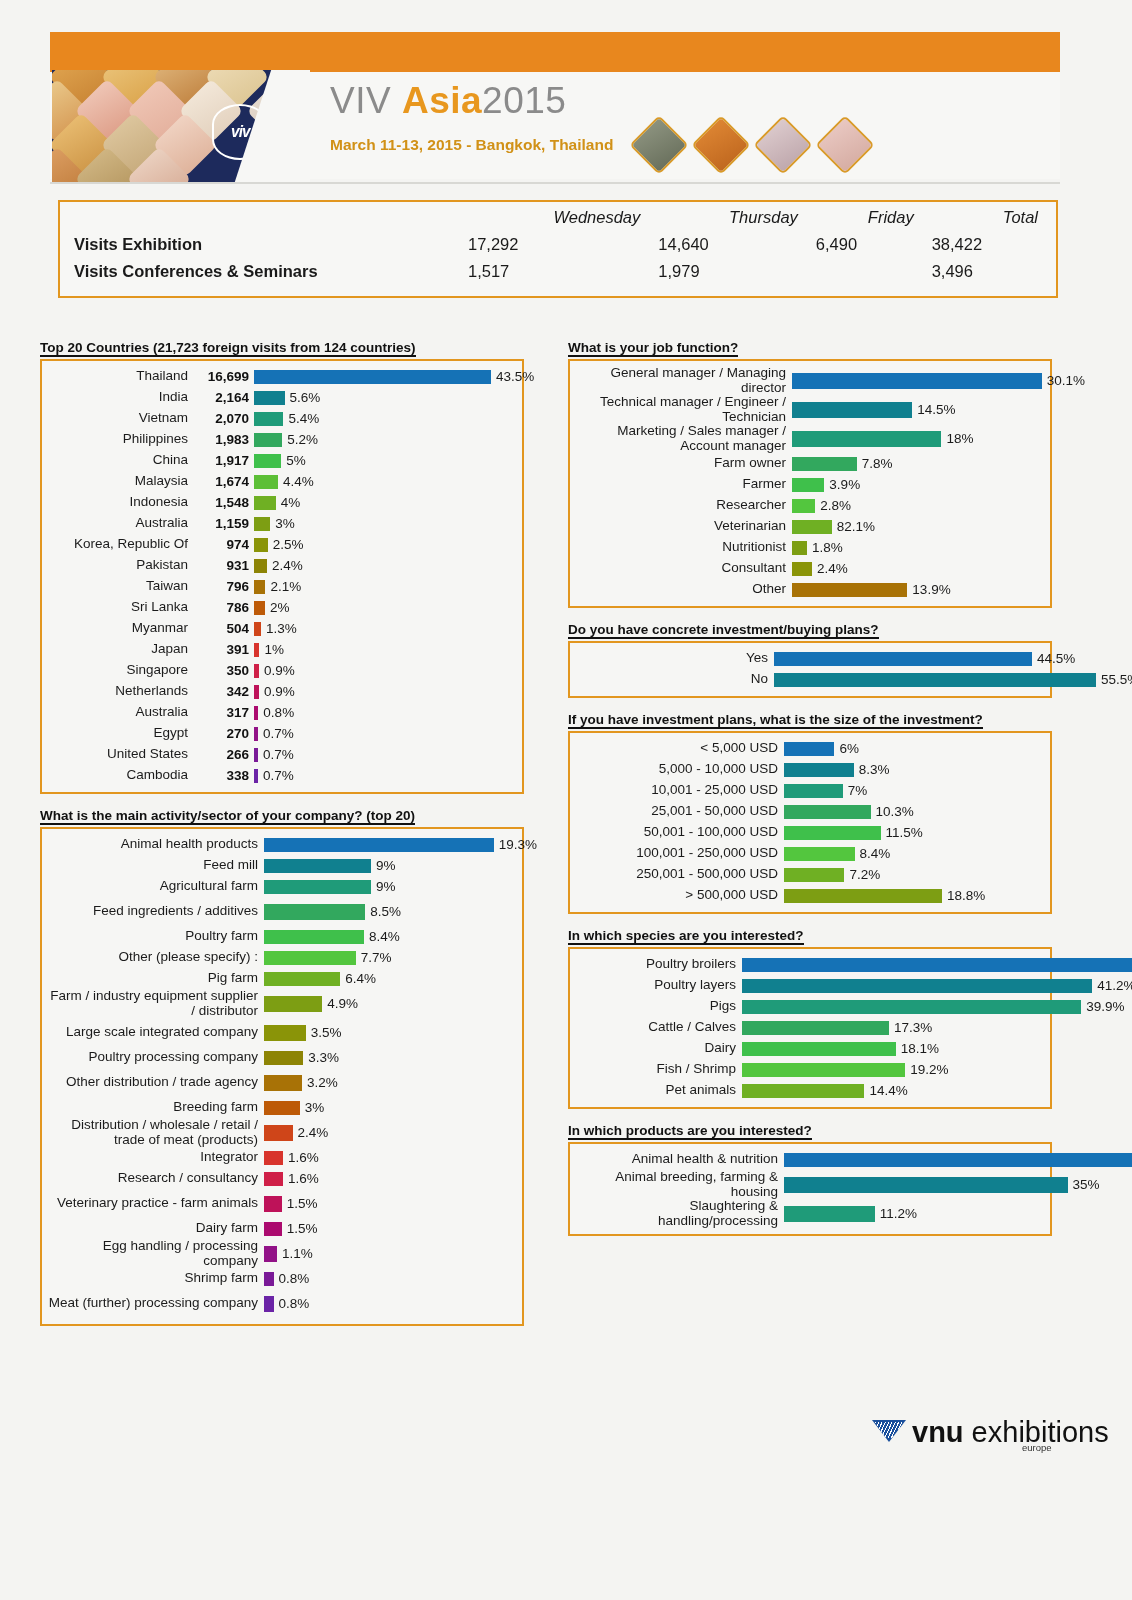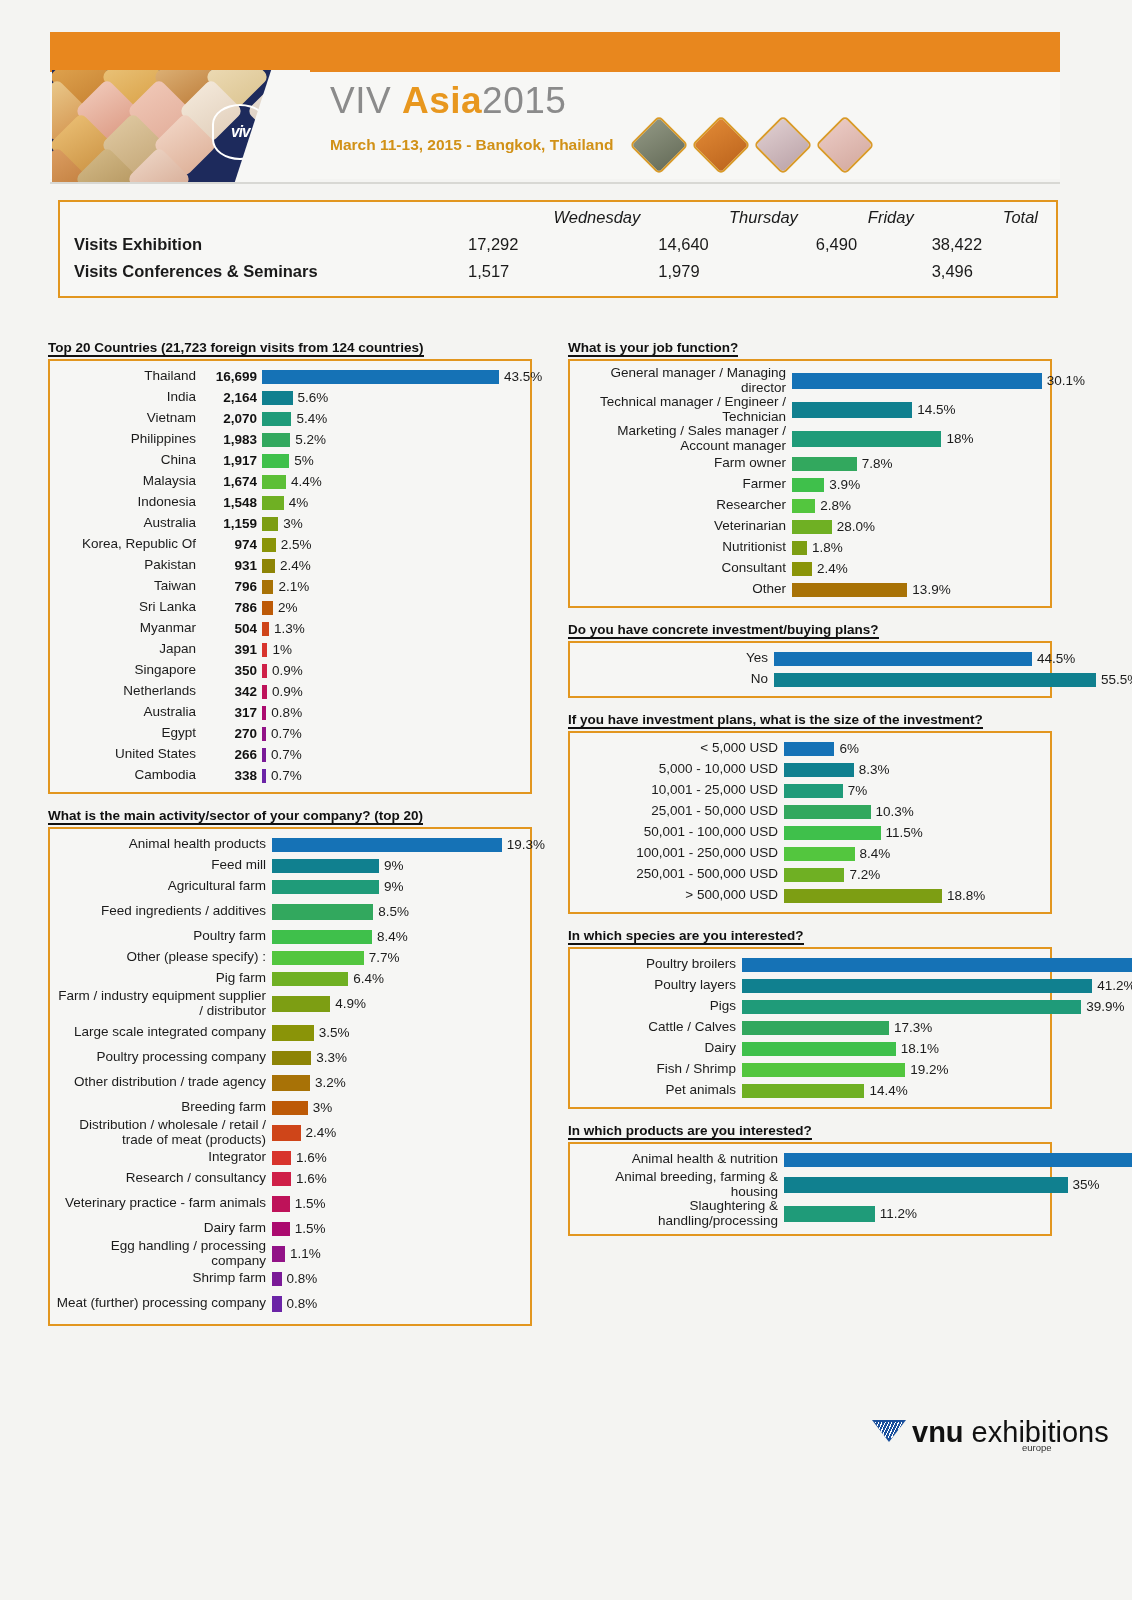--- a/index.html
+++ b/index.html
@@ -48,21 +48,21 @@
   
   .summary{position:absolute;left:58px;top:200px;width:1000px;height:98px;
     background:#f7f7f5;border:2px solid #e2961f;box-sizing:border-box;}
   .summary table{width:100%;border-collapse:collapse;font-size:16.5px;color:#1a1a1a;}
   .summary th{font-style:italic;font-weight:normal;text-align:right;padding:6px 18px 4px 0;font-size:16.5px;}
   .summary th.lbl{width:390px;}
   .summary td{text-align:left;padding:4px 18px 4px 0;}
   .summary td.lbl{text-align:left;font-weight:bold;padding-left:14px;font-size:16.5px;}
 
   
-  .col-l{position:absolute;left:48px;top:338px;width:484px;}
+  .col-l{position:absolute;left:40px;top:338px;width:484px;}
   .col-r{position:absolute;left:568px;top:338px;width:484px;}
   .sect{margin-bottom:12px;}
   .sect-title{font-size:13.5px;font-weight:bold;color:#111;
     border-bottom:2px solid #111;display:inline-block;padding-bottom:0px;margin-bottom:2px;
     line-height:15px;}
   .panel{border:2px solid #e2961f;background:#f6f6f4;box-sizing:border-box;padding:5px 4px 6px 4px;}
 
   
   .row{display:flex;align-items:center;min-height:21px;}
   .row.tall{min-height:29px;}
@@ -575,21 +575,21 @@
             <div class="rlabel">Researcher</div>
             <div class="rbar-wrap">
               <div class="bar" style="width: 23.24px; background: rgb(83, 198, 62);"></div>
               <div class="bpct">2.8%</div>
             </div>
           </div>
           <div class="row">
             <div class="rlabel">Veterinarian</div>
             <div class="rbar-wrap">
               <div class="bar" style="width: 39.84px; background: rgb(111, 176, 35);"></div>
-              <div class="bpct">28.0%</div>
+              <div class="bpct">82.1%</div>
             </div>
           </div>
           <div class="row">
             <div class="rlabel">Nutritionist</div>
             <div class="rbar-wrap">
               <div class="bar" style="width: 14.94px; background: rgb(125, 158, 19);"></div>
               <div class="bpct">1.8%</div>
             </div>
           </div>
           <div class="row">

